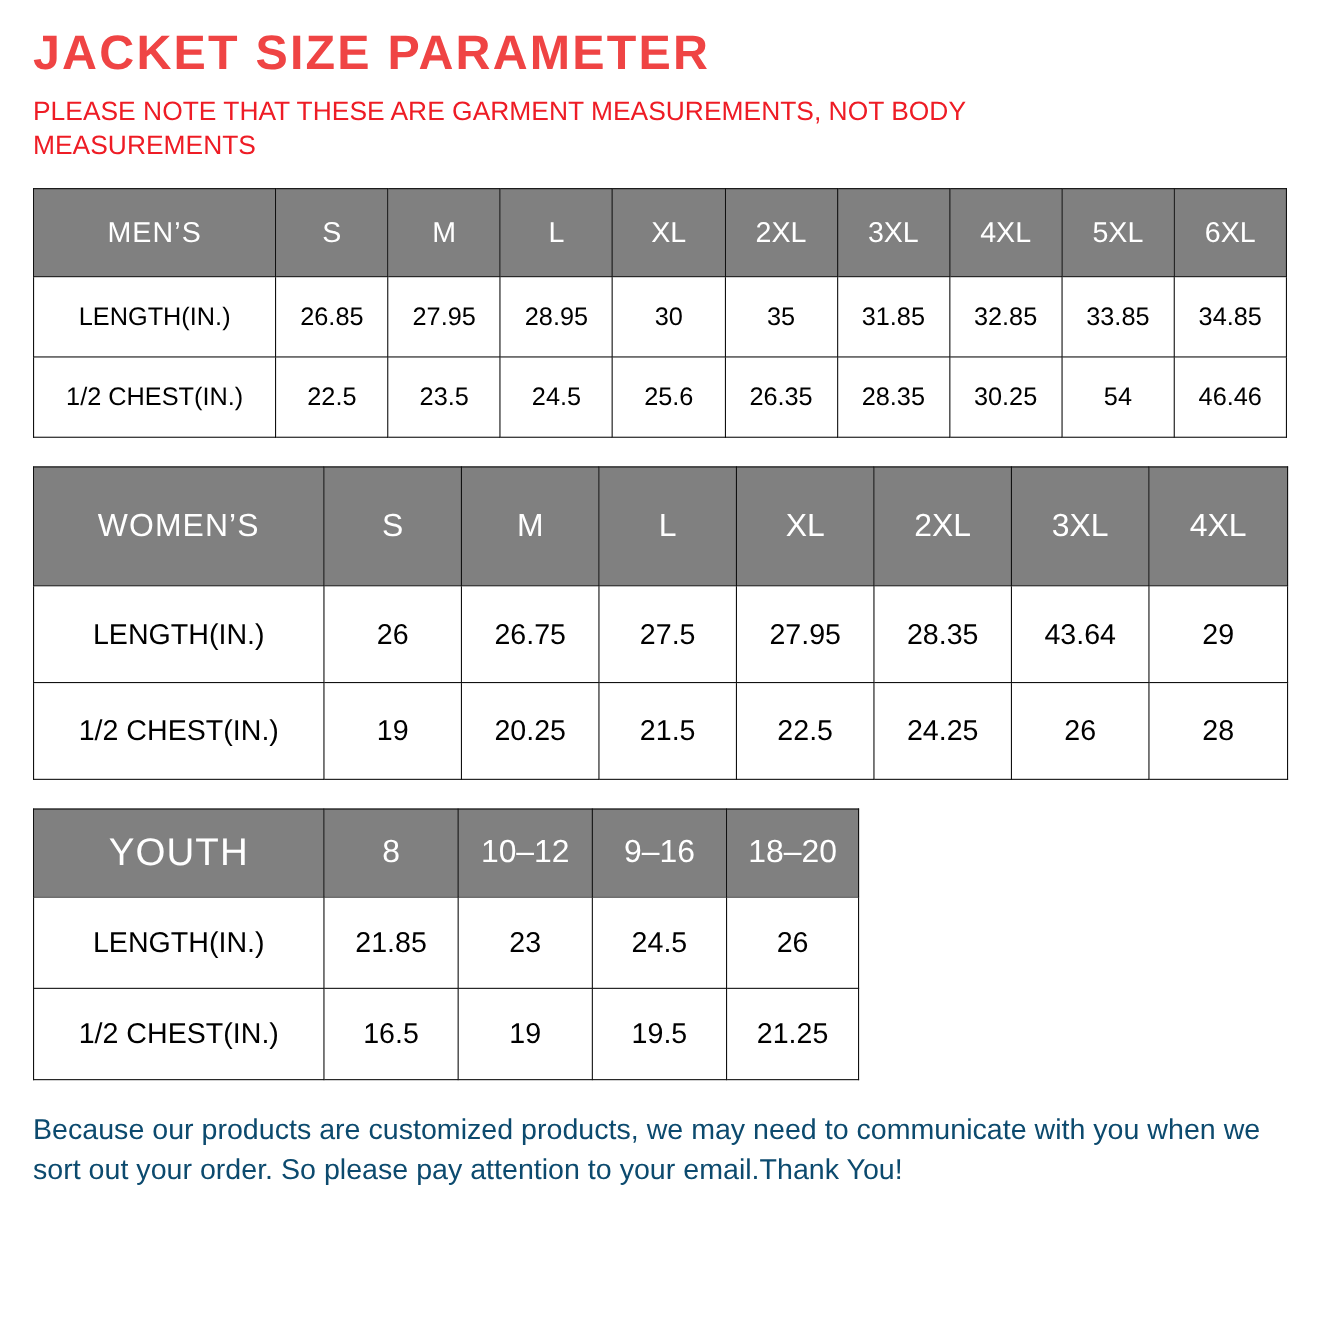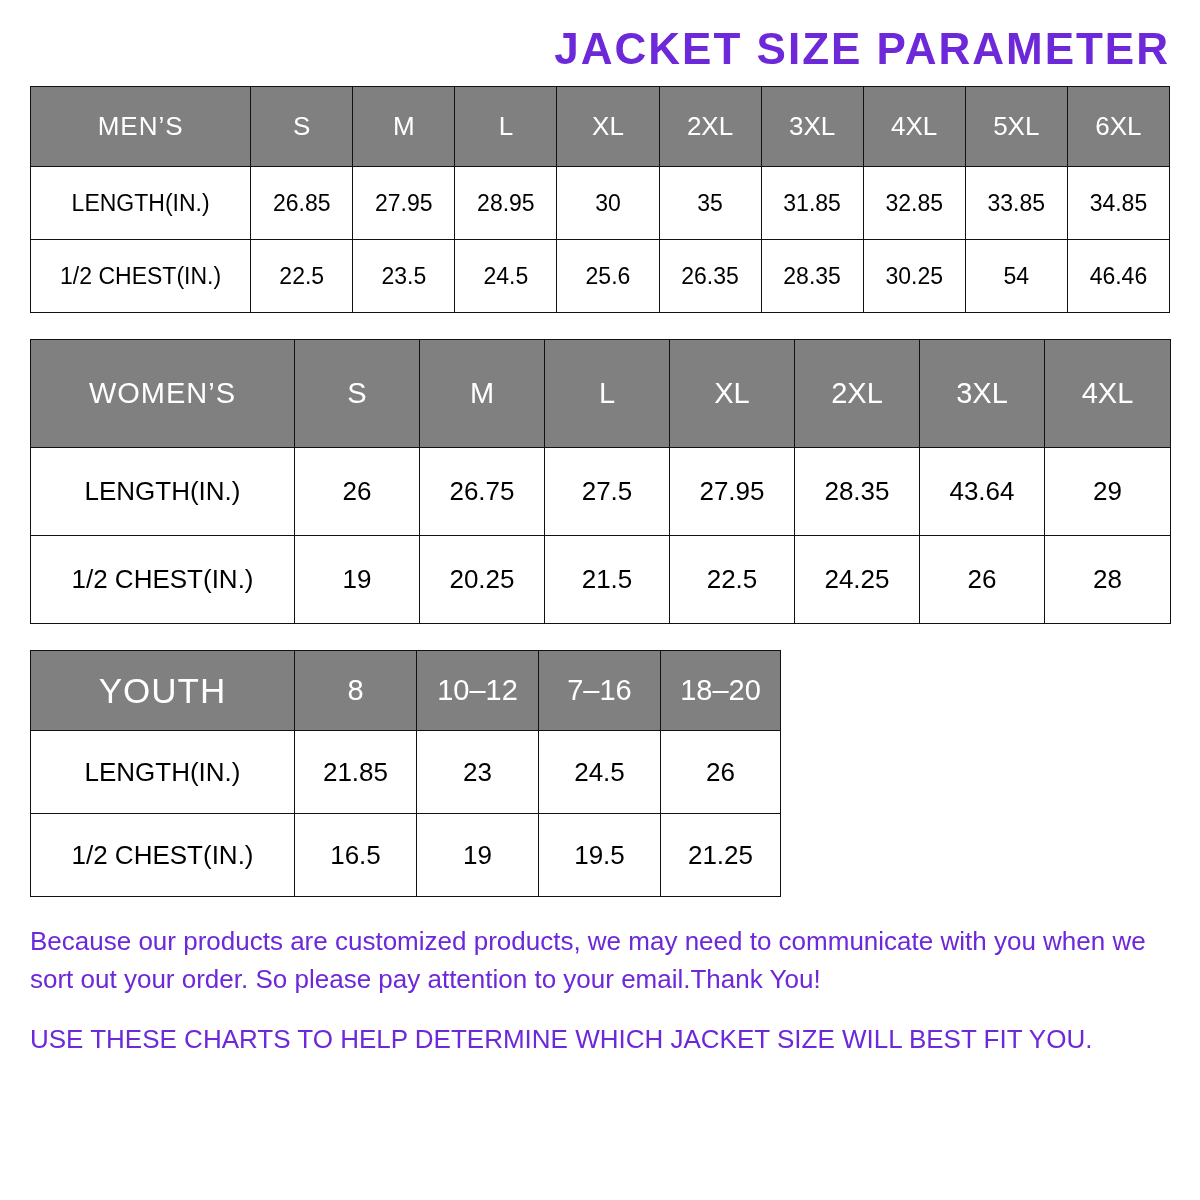--- a/index.html
+++ b/index.html
@@ -20,22 +20,21 @@
     box-sizing: border-box;
     padding: 26px 30px 10px 30px;
     position: relative;
   }
   .title {
     font-size: 44px;
     font-weight: bold;
     letter-spacing: 2px;
     margin: 0 0 14px 0;
     line-height: 1.05;
-    color: #6d28d9;
-    text-align: right;
+    color: #ef4444;
   }
   .note-red {
     color: #ee1c25;
     font-size: 24px;
     line-height: 1.3;
     margin: 0 0 22px 0;
     max-width: 910px;
   }
   table.size-table {
     border-collapse: collapse;
@@ -74,37 +73,38 @@
 
   
   #youth-table { width: 750px; }
   #youth-table tr { height: 83px; }
   #youth-table tr.header-row { height: 80px; }
   #youth-table td { font-size: 26px; }
   #youth-table tr.header-row td.rowlabel { font-size: 35px; letter-spacing: 1px; }
   #youth-table tr.header-row td.sizecell { font-size: 29px; }
 
   .footer-red {
-    color: #6d28d9;
+    color: #0c4a6e;
     font-size: 26px;
     line-height: 1.45;
     margin: 4px 0 0 0;
     max-width: 1130px;
   }
   .footer-red.second {
     margin-top: 22px;
   }
 </style>
 </head>
 <body>
 
 <div class="page">
 
   <h1 class="title">JACKET SIZE PARAMETER</h1>
 
+  <p class="note-red">PLEASE NOTE THAT THESE ARE GARMENT MEASUREMENTS, NOT BODY MEASUREMENTS</p>
 
   <table class="size-table" id="mens-table">
     <colgroup>
       <col style="width:220px">
       <col style="width:102px">
         <col style="width:102px">
         <col style="width:102px">
       <col style="width:102px">
         <col style="width:102px">
         <col style="width:102px">
@@ -203,36 +203,35 @@
       <col style="width:122px">
         <col style="width:122px">
         <col style="width:122px">
         <col style="width:120px">
     </colgroup>
     <tbody>
       <tr class="header-row">
         <td class="rowlabel">YOUTH</td>
         <td class="sizecell">8</td>
         <td class="sizecell">10–12</td>
-        <td class="sizecell">7–16</td>
+        <td class="sizecell">9–16</td>
         <td class="sizecell">18–20</td>
       </tr>
       <tr>
         <td class="rowlabel">LENGTH(IN.)</td>
         <td>21.85</td>
         <td>23</td>
         <td>24.5</td>
         <td>26</td>
       </tr>
       <tr>
         <td class="rowlabel">1/2 CHEST(IN.)</td>
         <td>16.5</td>
         <td>19</td>
         <td>19.5</td>
         <td>21.25</td>
       </tr>
     </tbody>
   </table>
 
   <p class="footer-red">Because our products are customized products, we may need to communicate with you when we sort out your order. So please pay attention to your email.Thank You!</p>
-  <p class="footer-red second">USE THESE CHARTS TO HELP DETERMINE WHICH JACKET SIZE WILL BEST FIT YOU.</p>
 
 </div>
 
 </body></html>

